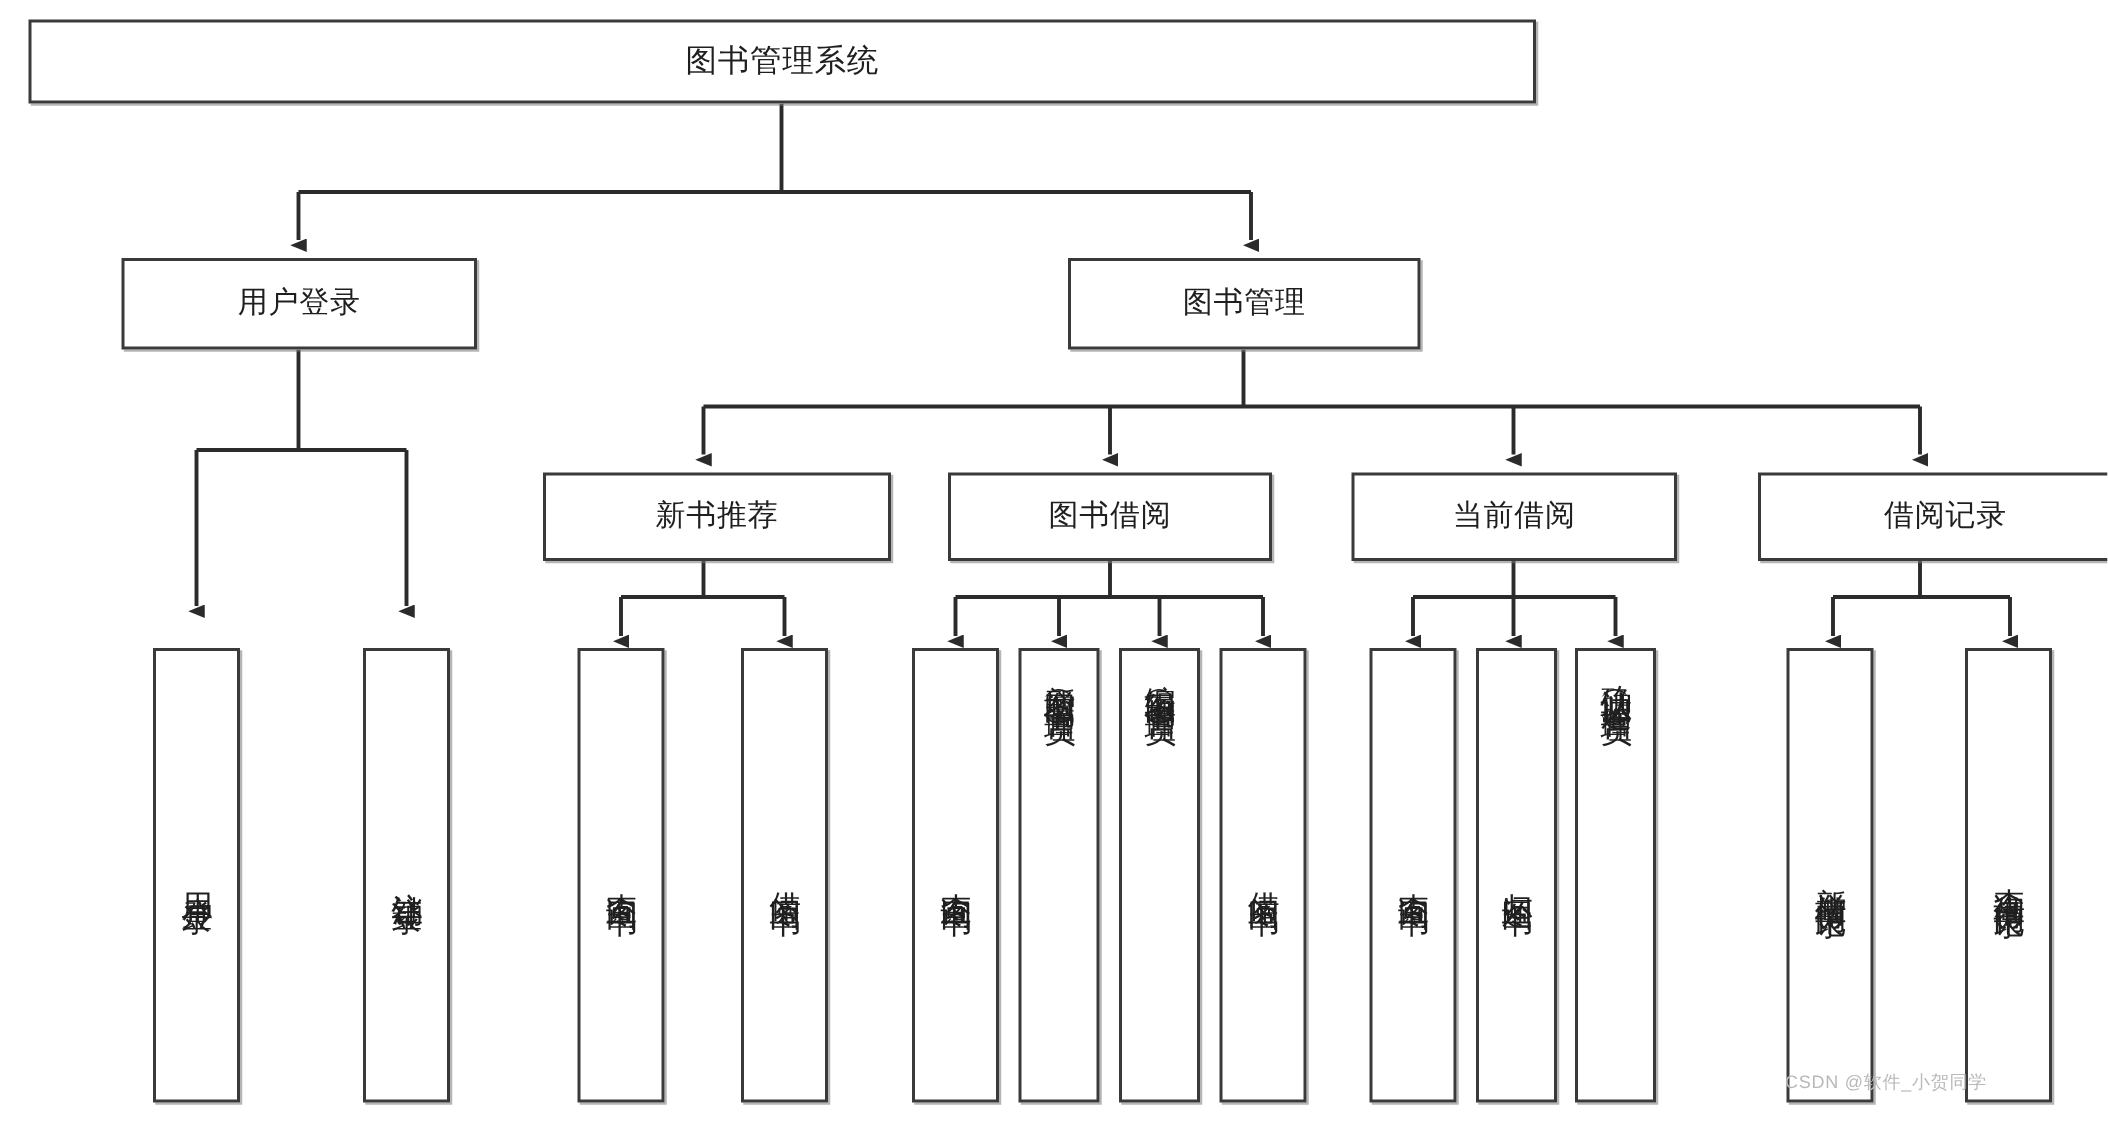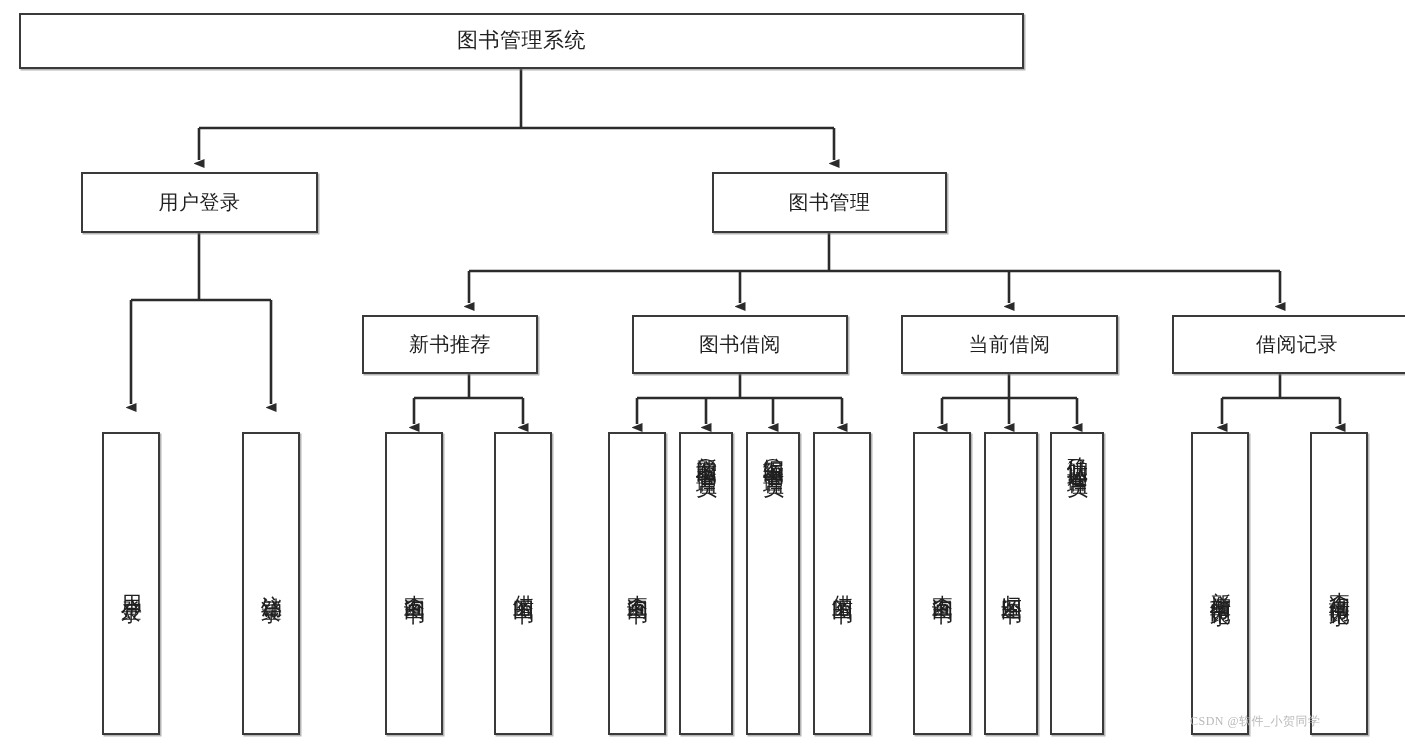--- a/index.html
+++ b/index.html
@@ -5,21 +5,21 @@
   html, body {
     margin: 0;
     padding: 0;
     background: #ffffff;
   }
   #canvas {
     position: relative;
     width: 1405px;
     height: 747px;
     background: #ffffff;
-    font-family: Liberation Serif, serif;
+    font-family: Liberation Sans, sans-serif;
     overflow: hidden;
   }
   svg.edges {
     position: absolute;
     left: 0;
     top: 0;
     width: 1405px;
     height: 747px;
     pointer-events: none;
   }
@@ -138,21 +138,21 @@
   </div>
 
   <div class="node lvl2" style="left:81px; top:172px; width:237px; height:61px;">
     <span class="node-label">用户登录</span>
   </div>
 
   <div class="node lvl2" style="left:712px; top:172px; width:235px; height:61px;">
     <span class="node-label">图书管理</span>
   </div>
 
-  <div class="node lvl3" style="left:362px; top:315px; width:176px; height:59px;">
+  <div class="node lvl3" style="left:362px; top:315px; width:232px; height:59px;">
     <span class="node-label">新书推荐</span>
   </div>
 
   <div class="node lvl3" style="left:632px; top:315px; width:216px; height:59px;">
     <span class="node-label">图书借阅</span>
   </div>
 
   <div class="node lvl3" style="left:901px; top:315px; width:217px; height:59px;">
     <span class="node-label">当前借阅</span>
   </div>

